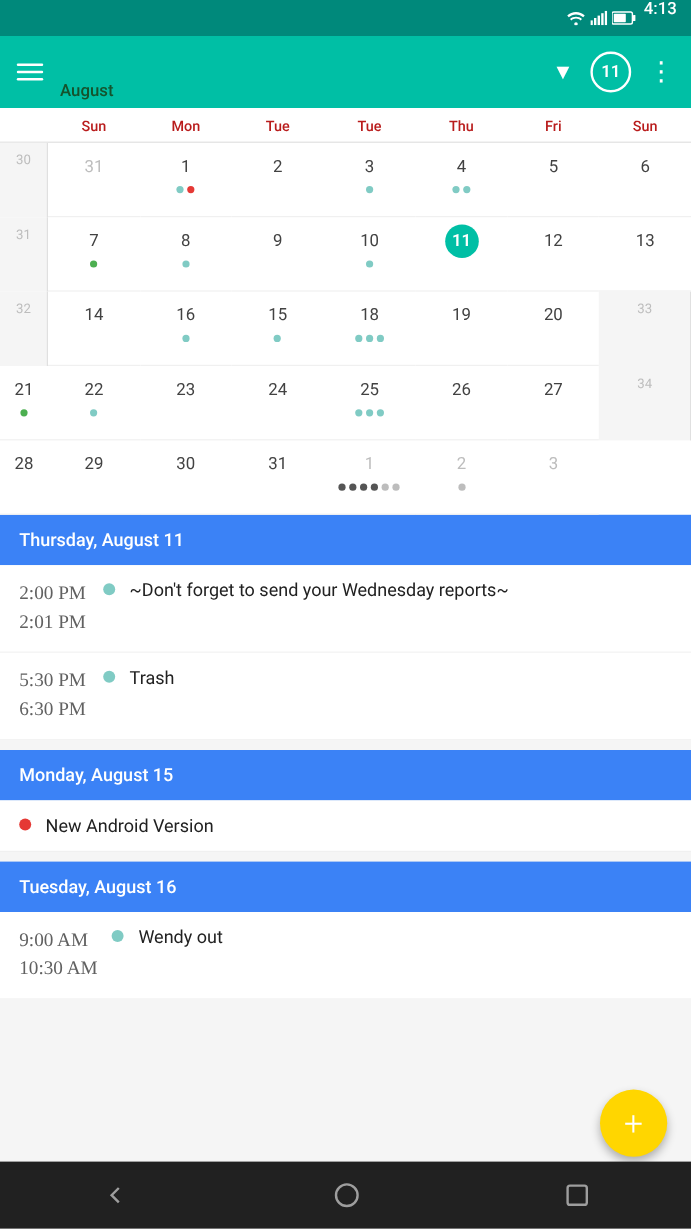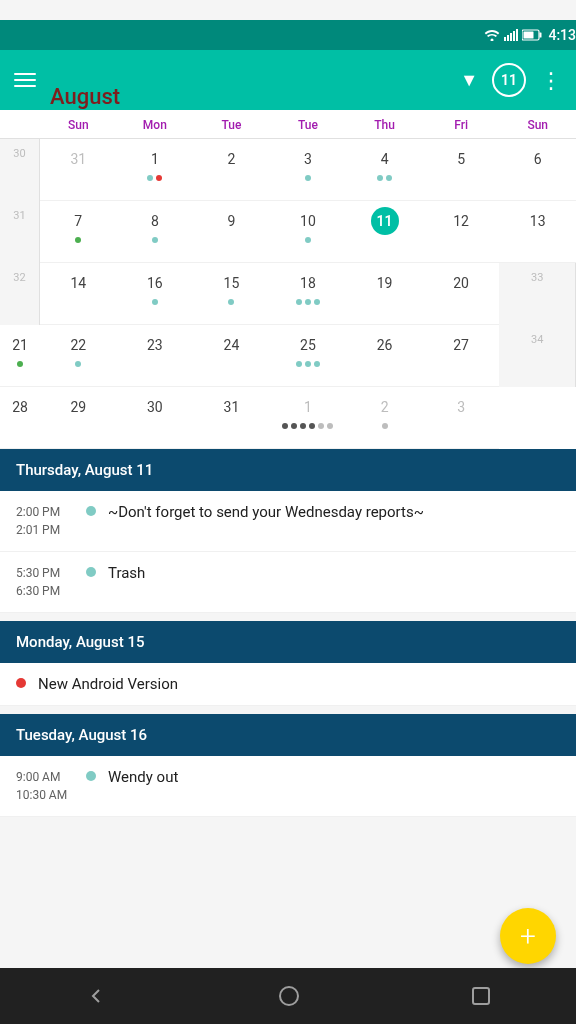--- a/index.html
+++ b/index.html
@@ -10,25 +10,23 @@
       background: #f5f5f5;
       overflow: hidden;
       position: relative;
     }
 
     
     .status-bar {
       background: #00897B;
       height: 30px;
       display: flex;
-      align-items: center;
       justify-content: flex-end;
-      padding: 0 0;
+      padding: 0 12px;
       gap: 6px;
-      margin-top: 20px;
     }
     .status-bar-icons {
       display: flex;
       align-items: center;
       gap: 4px;
     }
     .status-time {
       color: white;
       font-size: 14px;
       font-weight: 500;
@@ -52,22 +50,22 @@
       gap: 4px;
     }
     .hamburger-icon span {
       display: block;
       width: 22px;
       height: 2px;
       background: white;
       border-radius: 1px;
     }
     .toolbar-title {
-      color: #7f1d1d;
-      font-size: 22px;
+      color: #14532d;
+      font-size: 14px;
       font-weight: 500;
       flex: 1;
       margin-top: 32px;
     }
     .dropdown-arrow {
       color: white;
       font-size: 18px;
       margin-left: -8px;
     }
     .today-badge {
@@ -96,21 +94,21 @@
     
     .dow-header {
       display: grid;
       grid-template-columns: 40px repeat(7, 1fr);
       border-bottom: 1px solid #e0e0e0;
     }
     .dow-cell {
       text-align: center;
       padding: 8px 0 6px;
       font-size: 12px;
-      color: #a21caf;
+      color: #b91c1c;
       font-weight: 500;
     }
     .dow-cell.week-num { color: transparent; }
 
     
     .cal-grid {
       display: grid;
       grid-template-columns: 40px repeat(7, 1fr);
     }
     .week-num-cell {
@@ -162,41 +160,42 @@
       display: inline-block;
     }
     .dot-teal { background: #80CBC4; }
     .dot-red { background: #e53935; }
     .dot-green { background: #4CAF50; }
     .dot-dark { background: #555; }
     .dot-gray { background: #bdbdbd; }
 
     
     .event-date-header {
-      background: #0c4a6e;
+      background: #3b82f6;
       padding: 12px 16px;
       color: white;
       font-size: 15px;
       font-weight: 500;
     }
 
     
     .event-item {
       display: flex;
       align-items: flex-start;
       padding: 12px 16px;
       background: white;
       border-bottom: 1px solid #f0f0f0;
       gap: 12px;
     }
     .event-time {
-      font-size: 12px;
+      font-size: 16px;
       color: #616161;
       min-width: 58px;
       line-height: 1.5;
+      font-family: Liberation Serif, serif;
     }
     .event-dot {
       width: 10px;
       height: 10px;
       border-radius: 50%;
       margin-top: 3px;
       flex-shrink: 0;
     }
     .event-dot-teal { background: #80CBC4; }
     .event-dot-red { background: #e53935; }

